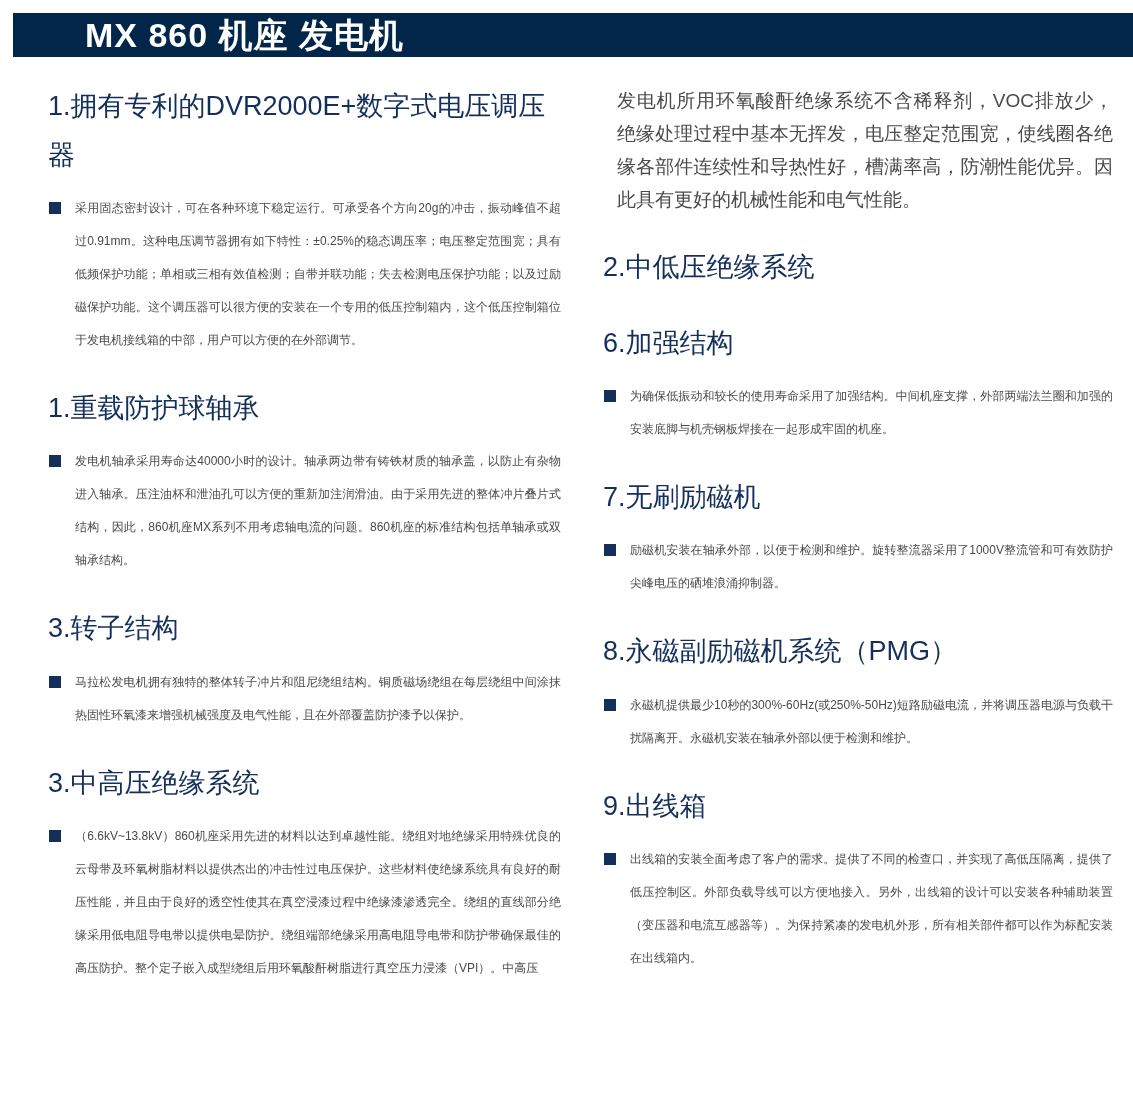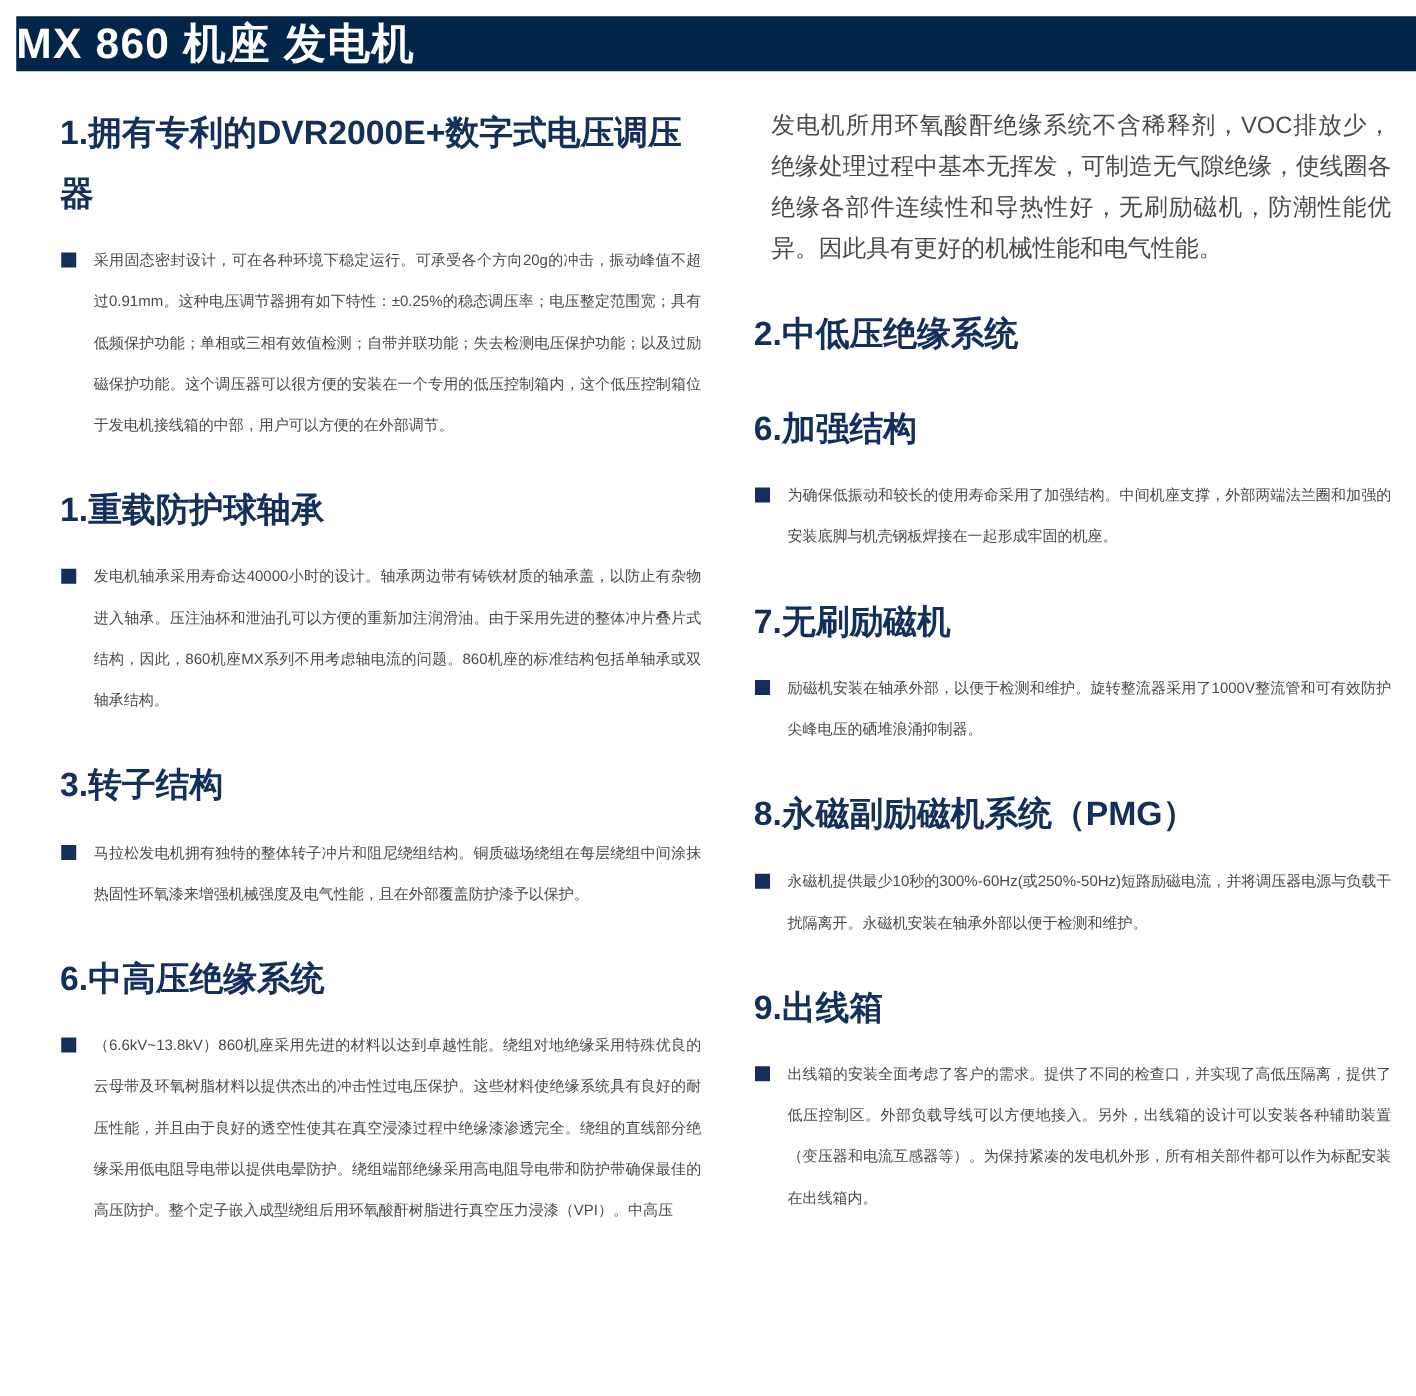--- a/index.html
+++ b/index.html
@@ -22,40 +22,41 @@
     top: 13px;
     right: 0;
     height: 44px;
     background: #02264a;
   }
   .banner-title {
     color: #ffffff;
     font-size: 34px;
     font-weight: bold;
     line-height: 44px;
+    padding-left: 72px;
     letter-spacing: 1px;
     white-space: nowrap;
   }
   
   .content {
     position: absolute;
     top: 70px;
     left: 48px;
     right: 20px;
     display: flex;
     gap: 42px;
   }
   .col { box-sizing: border-box; }
   .col-left  { width: 513px; }
   .col-right { width: 510px; }
 
   .sec-heading {
     color: #14305a;
     font-size: 27px;
-    font-weight: bold;
+    font-weight: normal;
     line-height: 1.82;
     margin: 27px 0 12px 0;
   }
   .col-left .section:first-child .sec-heading { margin-top: 12px; }
 
   .para {
     position: relative;
     margin: 0;
     padding-left: 27px;
     font-size: 12px;
@@ -111,32 +112,32 @@
 
       <div class="section">
         <div class="sec-heading">3.转子结构</div>
         <p class="para">
           <span class="bullet-sq"></span>
           <span>马拉松发电机拥有独特的整体转子冲片和阻尼绕组结构。铜质磁场绕组在每层绕组中间涂抹热固性环氧漆来增强机械强度及电气性能，且在外部覆盖防护漆予以保护。</span>
         </p>
       </div>
 
       <div class="section">
-        <div class="sec-heading">6.中高压绝缘系统</div>
+        <div class="sec-heading">3.中高压绝缘系统</div>
         <p class="para">
           <span class="bullet-sq"></span>
           <span>（6.6kV~13.8kV）860机座采用先进的材料以达到卓越性能。绕组对地绝缘采用特殊优良的云母带及环氧树脂材料以提供杰出的冲击性过电压保护。这些材料使绝缘系统具有良好的耐压性能，并且由于良好的透空性使其在真空浸漆过程中绝缘漆渗透完全。绕组的直线部分绝缘采用低电阻导电带以提供电晕防护。绕组端部绝缘采用高电阻导电带和防护带确保最佳的高压防护。整个定子嵌入成型绕组后用环氧酸酐树脂进行真空压力浸漆（VPI）。中高压</span>
         </p>
       </div>
 
     </div>
 
     <div class="col col-right">
 
-      <p class="para-cont">发电机所用环氧酸酐绝缘系统不含稀释剂，VOC排放少，绝缘处理过程中基本无挥发，可制造无气隙绝缘，使线圈各绝缘各部件连续性和导热性好，无刷励磁机，防潮性能优异。因此具有更好的机械性能和电气性能。</p>
+      <p class="para-cont">发电机所用环氧酸酐绝缘系统不含稀释剂，VOC排放少，绝缘处理过程中基本无挥发，电压整定范围宽，使线圈各绝缘各部件连续性和导热性好，槽满率高，防潮性能优异。因此具有更好的机械性能和电气性能。</p>
 
       <div class="section">
         <div class="sec-heading">2.中低压绝缘系统</div>
       </div>
 
       <div class="section">
         <div class="sec-heading">6.加强结构</div>
         <p class="para">
           <span class="bullet-sq"></span>
           <span>为确保低振动和较长的使用寿命采用了加强结构。中间机座支撑，外部两端法兰圈和加强的安装底脚与机壳钢板焊接在一起形成牢固的机座。</span>

